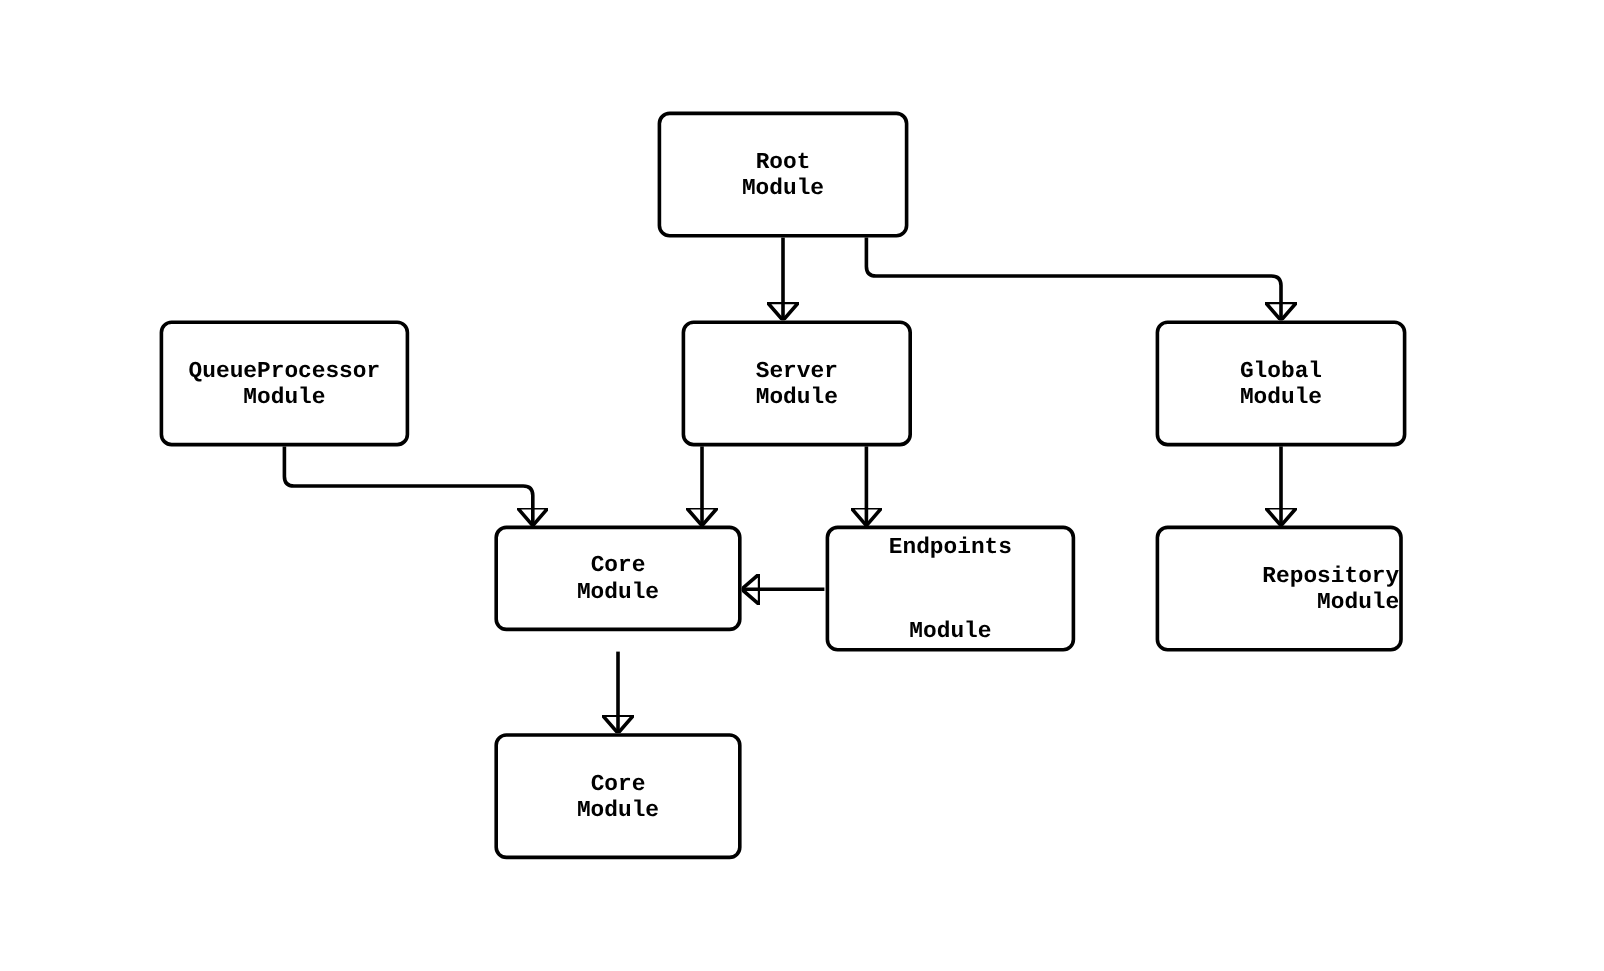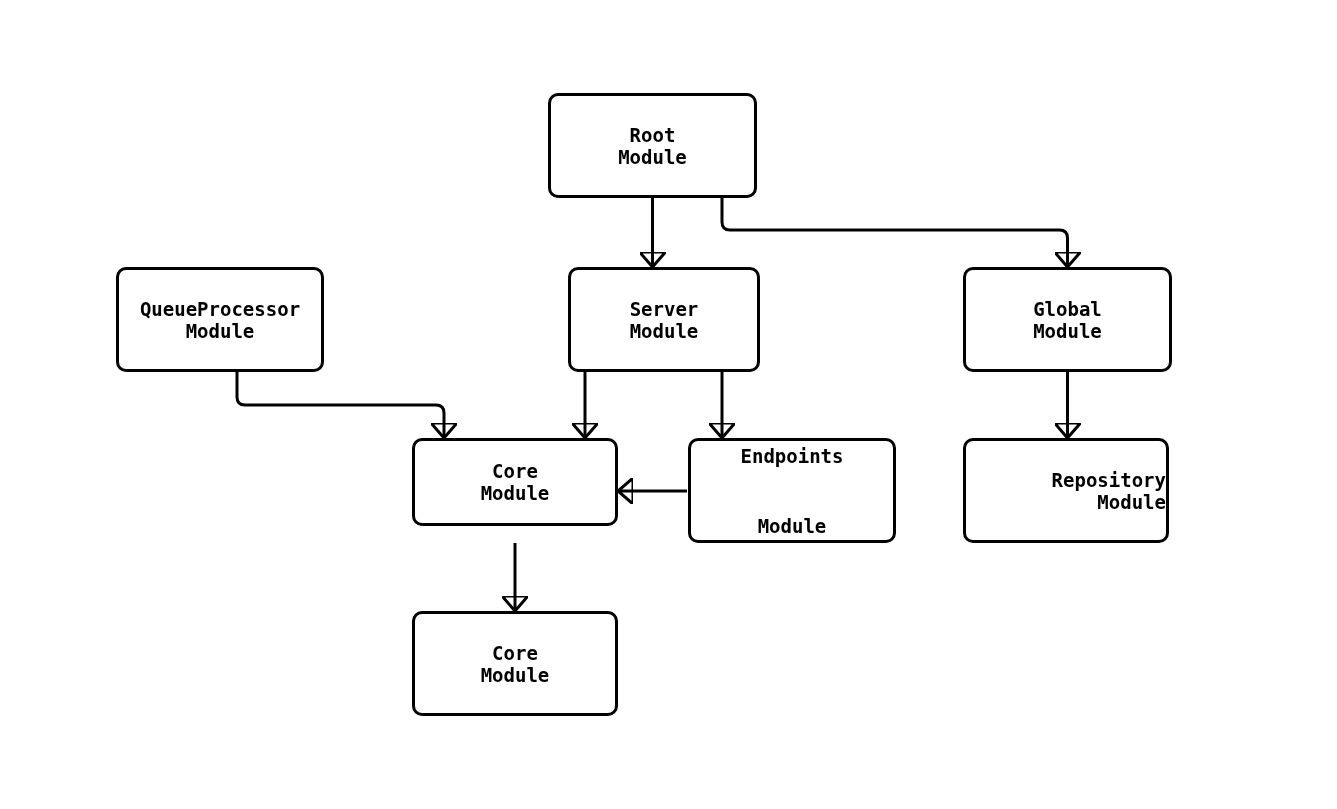--- a/index.html
+++ b/index.html
@@ -12,20 +12,21 @@
   body{
     background:var(--bg);
     font-family:"DejaVu Sans Mono","Liberation Mono",monospace;
   }
   .canvas{
     position:relative;
     width:1337px;
     height:809px;
     background:var(--bg);
     overflow:hidden;
+    font-family:Liberation Mono, monospace;
   }
   .edges{
     position:absolute;
     left:0;top:0;
     width:1337px;height:809px;
   }
   .edges path{
     fill:none;
     stroke:var(--line);
     stroke-width:3;
@@ -40,21 +41,21 @@
     flex-direction:column;
     align-items:center;
     justify-content:center;
     text-align:center;
     font-weight:bold;
     font-size:19px;
     line-height:22px;
     color:#000;
   }
   .node-root         {left:548px; top:93px;  width:209px; height:105px;}
-  .node-queueprocessor{left:116px; top:267px; width:208px; height:105px;}
+  .node-queueprocessor{left:133px; top:267px; width:208px; height:105px;}
   .node-server       {left:568px; top:267px; width:192px; height:105px;}
   .node-global       {left:963px; top:267px; width:209px; height:105px;justify-content:center;}
   .node-core         {left:412px; top:438px; width:206px; height:88px;text-align:center;}
   .node-endpoints    {left:688px; top:438px; width:208px; height:105px;gap:48px;}
   .node-repository   {left:963px; top:438px; width:206px; height:105px;align-items:flex-end;}
   .node-queue        {left:412px; top:611px; width:206px; height:105px;}
 </style>
 </head>
 <body>
 

